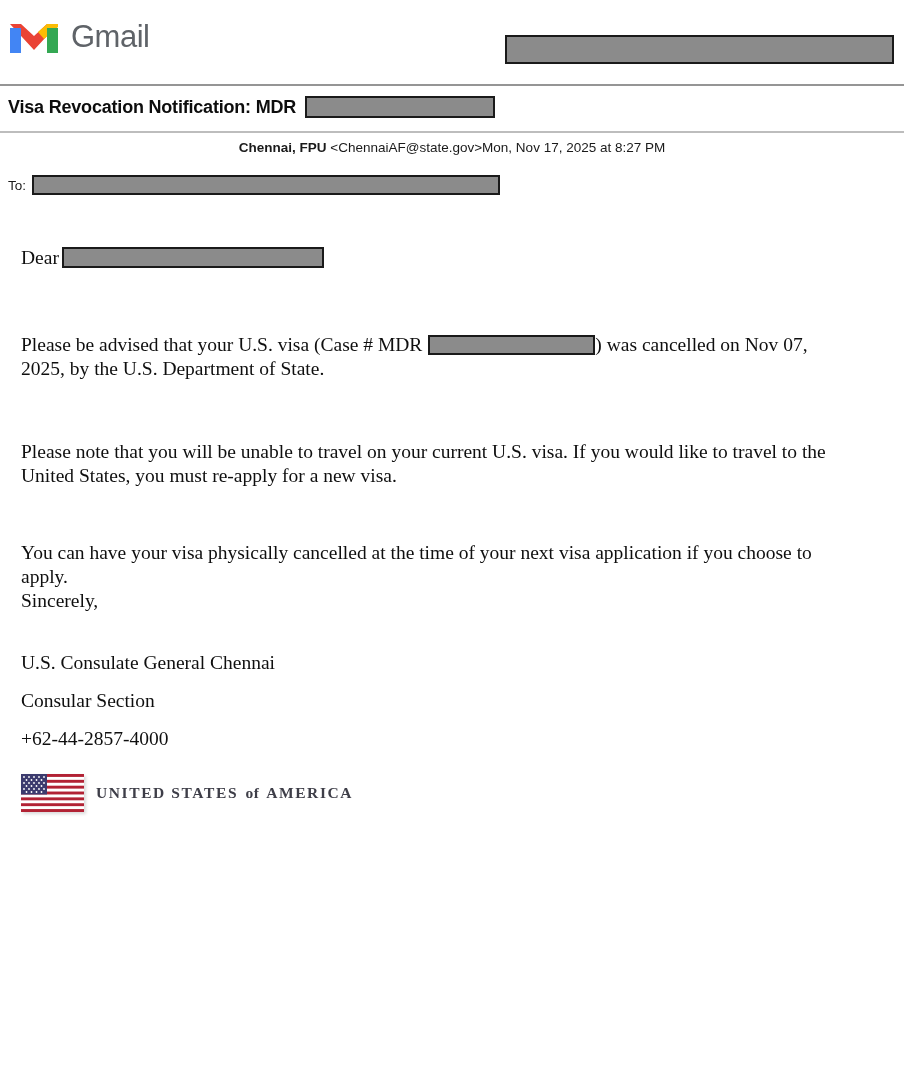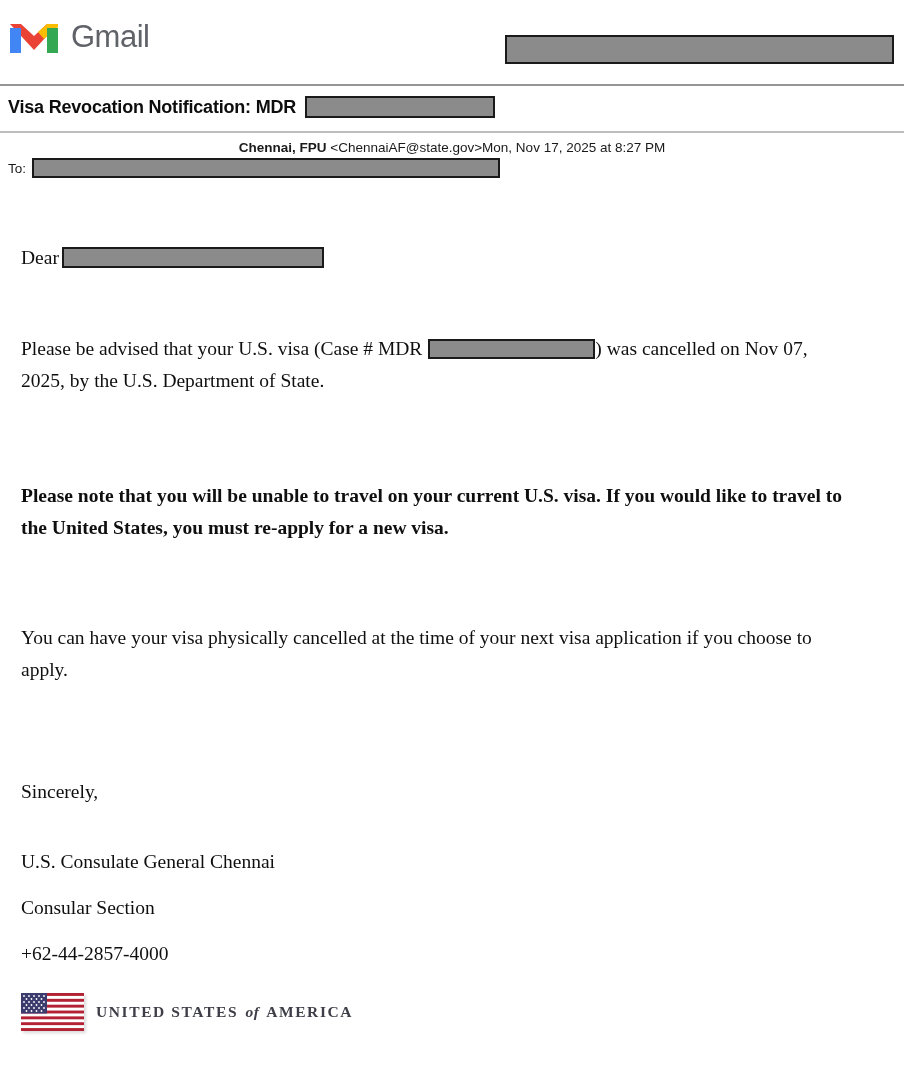--- a/index.html
+++ b/index.html
@@ -34,49 +34,49 @@
     position:absolute; left:8px; top:96px; right:8px;
     display:flex; align-items:center; gap:9px;text-align:right;
   }
   .subject-text { font-size:18px; font-weight:bold; color:#0d0d0d; letter-spacing:-0.2px; white-space:nowrap; }
 
   .meta { position:absolute; left:8px; top:140px; width:888px; font-size:13.5px; color:#1a1a1a; }
   .from-row { display:flex; justify-content:center; align-items:baseline; }
   .from-name  { font-weight:bold; }
   .from-email { font-weight:normal; }
   .date-text  { white-space:nowrap; }
-  .to-row { display:flex; align-items:center; gap:6px; margin-top:3px; }
+  .to-row { display:flex; align-items:center; gap:6px; margin-top:20px; }
 
   
   .email-body {
     position:absolute; left:21px; top:247px; width:835px;
     font-family:"Liberation Serif", serif;
     font-size:19.5px; color:#0f0f0f;
   }
-  .email-body p { line-height:32px; }
+  .email-body p { line-height:24px; }
   .dear-row { display:flex; gap:3px; height:21px; }
   .p1 { margin-top:65px; }
   .p2 { margin-top:58px; }
-  .p3 { margin-top:83px;font-weight:bold; }
-  .p4 { margin-top:78px; }
-  .closing { margin-top:90px; }
+  .p3 { margin-top:59px; }
+  .p4 { margin-top:53px; }
+  .closing { }
   .sig1 { margin-top:38px; }
   .sig2 { margin-top:14px; }
   .sig3 { margin-top:14px; }
 
   
   .seal-row { margin-top:23px; display:flex; align-items:center; }
   .flag { box-shadow:2px 2px 3px rgba(0,0,0,0.15); display:block; }
   .seal-text {
     margin-left:12px;
     font-family:"Liberation Serif", serif;
     font-size:15.5px; font-weight:700; color:#3e3e48;
     letter-spacing:1.6px; white-space:nowrap;
   }
-  .seal-of { font-style:italic; font-weight:600; text-transform:lowercase; letter-spacing:0.5px; margin:0 2px; }
+  .seal-of { font-weight:600; text-transform:lowercase; letter-spacing:0.5px; margin:0 2px; }
 </style>
 </head>
 <body>
 
 <div class="gmail-logo">
   <span>
     <svg width="48" height="38" viewBox="0 0 48 38" aria-hidden="true">
       <polygon fill="#EA4335" points="0,8 11,8 24,20 37,8 48,8 24,34"></polygon>
       <polygon fill="#FBBC04" points="28,16 37,8 48,8 48,11 34,23"></polygon>
       <rect fill="#4285F4" x="0" y="12" width="11" height="25"></rect>

